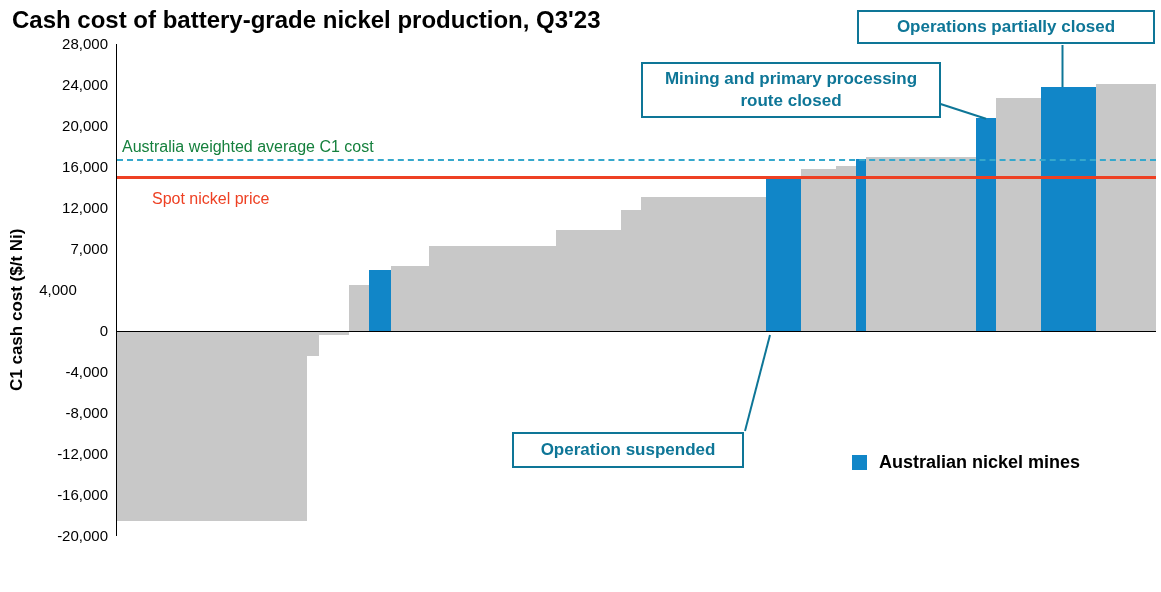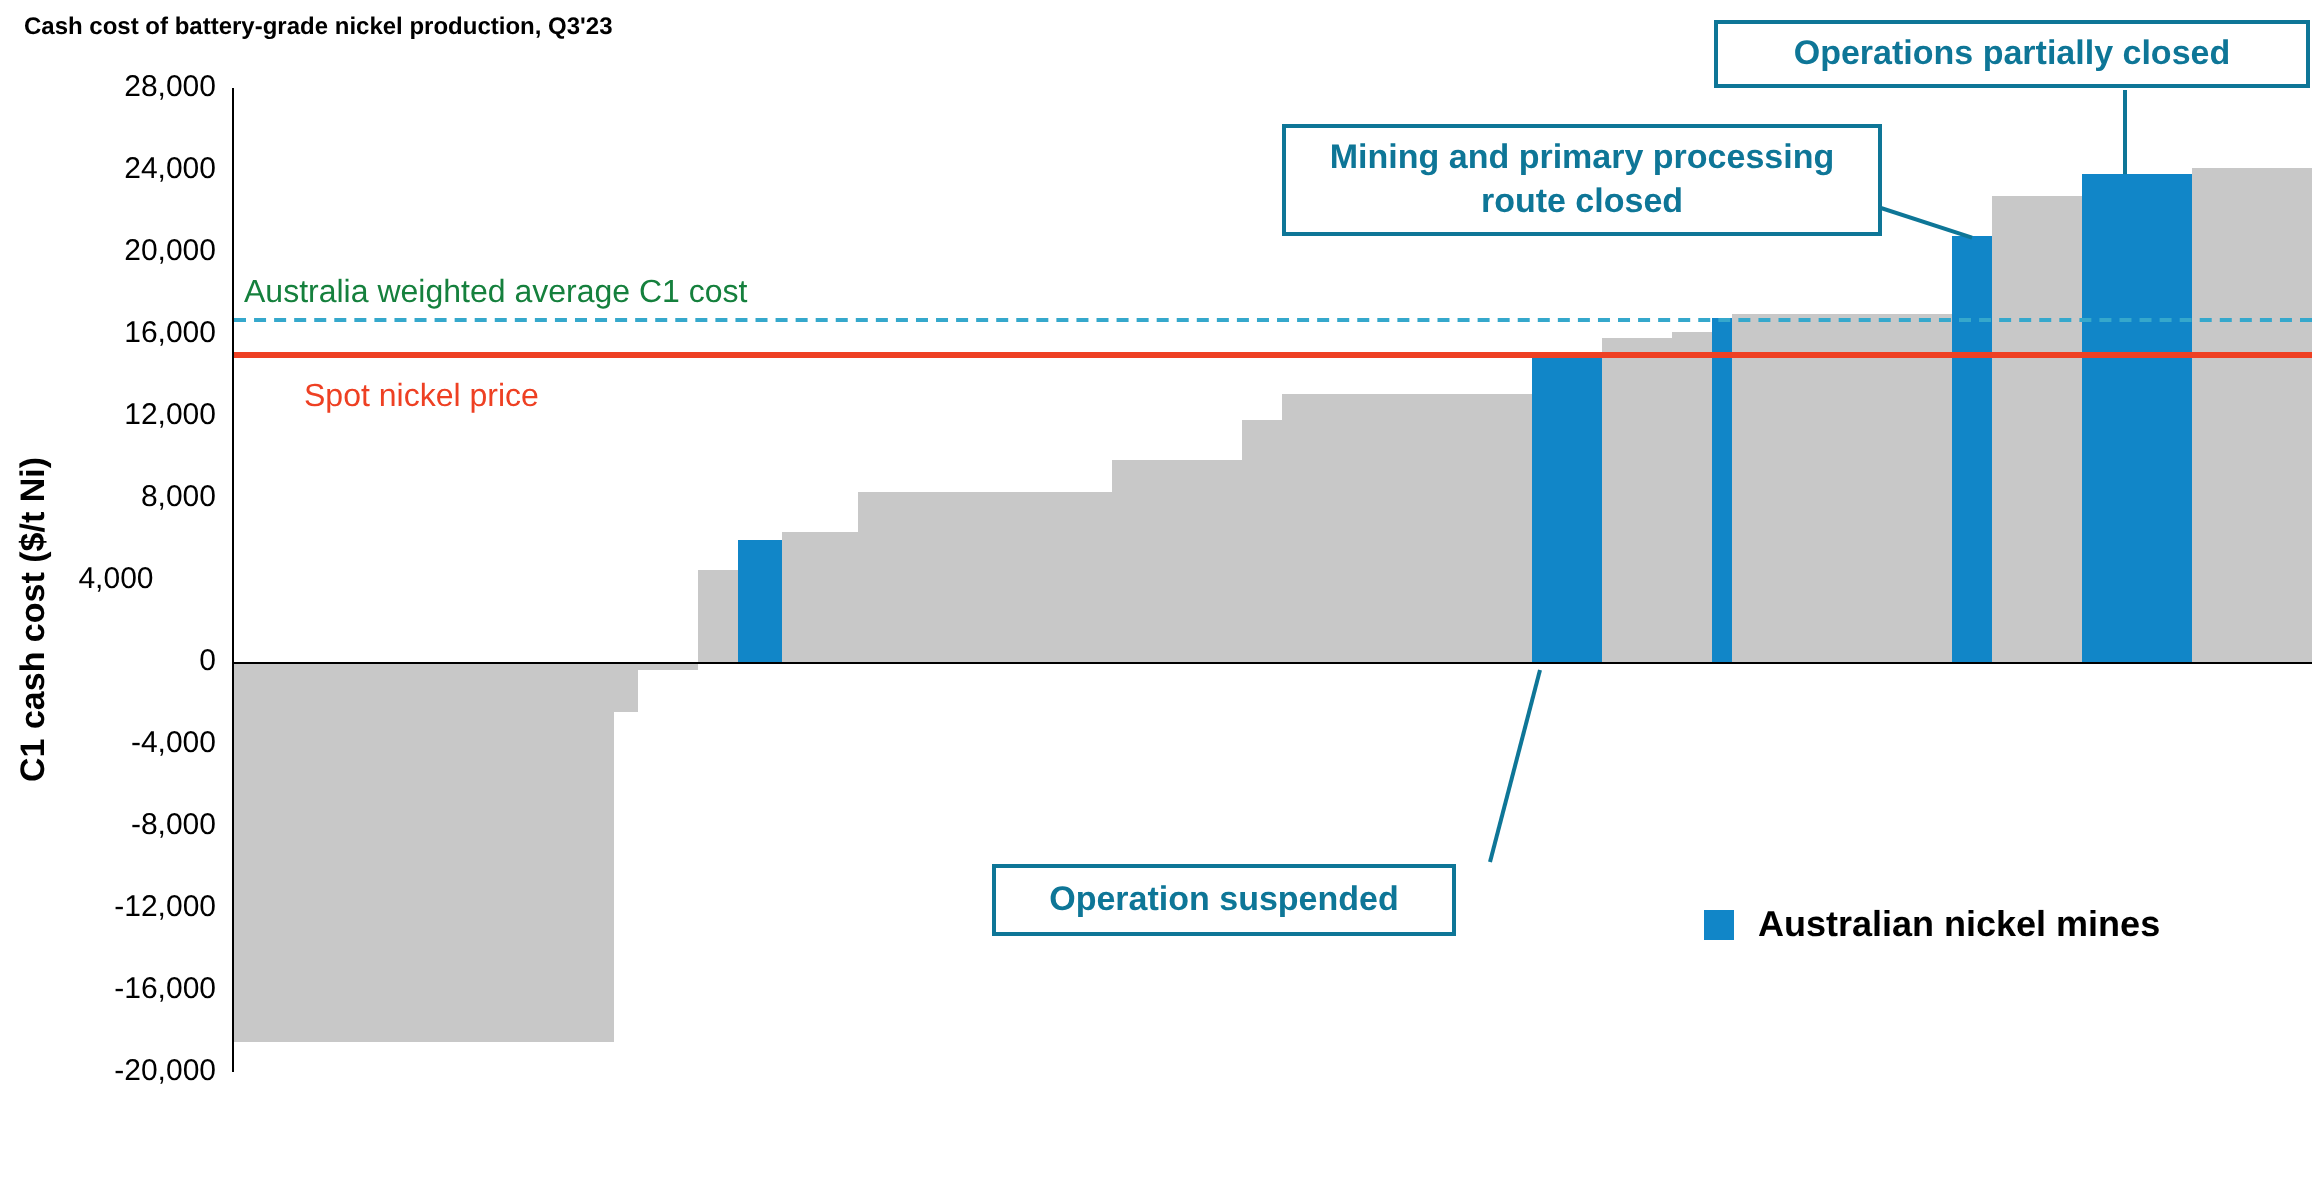--- a/index.html
+++ b/index.html
@@ -4,21 +4,21 @@
 <style>
   html,body{margin:0;padding:0;}
   body{
     width:1161px;height:592px;position:relative;overflow:hidden;
     background:#ffffff;
     font-family:"Liberation Sans","DejaVu Sans",sans-serif;
     color:#000;
   }
   .title{
     position:absolute;left:12px;top:6px;
-    font-size:12px;font-weight:bold;
+    font-size:24px;font-weight:bold;
   }
   .y-title{
     position:absolute;left:6px;top:150px;height:320px;width:22px;
     display:flex;align-items:center;justify-content:center;
     writing-mode:vertical-rl;transform:rotate(180deg);
     font-size:17px;font-weight:bold;white-space:nowrap;
   }
   #plot{position:absolute;left:0;top:0;width:1161px;height:592px;}
   .bar{position:absolute;z-index:1;}
   .ytick{
@@ -31,21 +31,21 @@
   .ref-label{position:absolute;font-size:16px;z-index:3;white-space:nowrap;}
   #ref-label-0{left:122px;top:138px;}
   #ref-label-1{left:122px;top:190px;}
   #svg-overlay{position:absolute;left:0;top:0;z-index:4;pointer-events:none;}
   .annot{
     position:absolute;background:#fff;border:2px solid #0E7697;color:#0E7697;
     font-weight:bold;font-size:17px;text-align:center;line-height:1.3;
     display:flex;align-items:center;justify-content:center;
     z-index:5;box-sizing:border-box;padding:2px 6px;
   }
-  #annot-0{left:496px;top:432px;width:232px;height:36px;}
+  #annot-0{left:512px;top:432px;width:232px;height:36px;}
   #annot-1{left:641px;top:62px;width:300px;height:56px;}
   #annot-2{left:857px;top:10px;width:298px;height:34px;}
   .legend{position:absolute;left:852px;top:452px;z-index:6;}
   .legend-item{
     display:flex;align-items:center;gap:12px;margin-bottom:19px;
     font-size:18px;font-weight:bold;
   }
   .swatch{width:15px;height:15px;display:inline-block;flex:0 0 auto;}
 </style>
 </head>
@@ -53,21 +53,21 @@
 
 <div class="title">Cash cost of battery-grade nickel production, Q3'23</div>
 <div class="y-title">C1 cash cost ($/t Ni)</div>
 
 <div id="plot">
     <div class="ytick" style="left: 8px; top: 35px;">28,000</div>
     <div class="ytick" style="left: 8px; top: 76px;">24,000</div>
     <div class="ytick" style="left: 8px; top: 117px;">20,000</div>
     <div class="ytick" style="left: 8px; top: 158px;">16,000</div>
     <div class="ytick" style="left: 8px; top: 199px;">12,000</div>
-    <div class="ytick" style="left: 8px; top: 240px;">8,000</div>
+    <div class="ytick" style="left: 8px; top: 240px;">7,000</div>
     <div class="ytick" style="left: 8px; top: 281px; text-align: center;">4,000</div>
     <div class="ytick" style="left: 8px; top: 322px;">0</div>
     <div class="ytick" style="left: 8px; top: 363px;">-4,000</div>
     <div class="ytick" style="left: 8px; top: 404px;">-8,000</div>
     <div class="ytick" style="left: 8px; top: 445px;">-12,000</div>
     <div class="ytick" style="left: 8px; top: 486px;">-16,000</div>
     <div class="ytick" style="left: 8px; top: 527px;">-20,000</div>
     <div class="axis-v" style="left: 116px; top: 44px; width: 1px; height: 492px;"></div>
     <div class="bar" style="left: 117px; top: 331px; width: 190px; height: 189.625px; background: rgb(200, 200, 200);"></div>
     <div class="bar" style="left: 307px; top: 331px; width: 12px; height: 24.6px; background: rgb(200, 200, 200);"></div>

